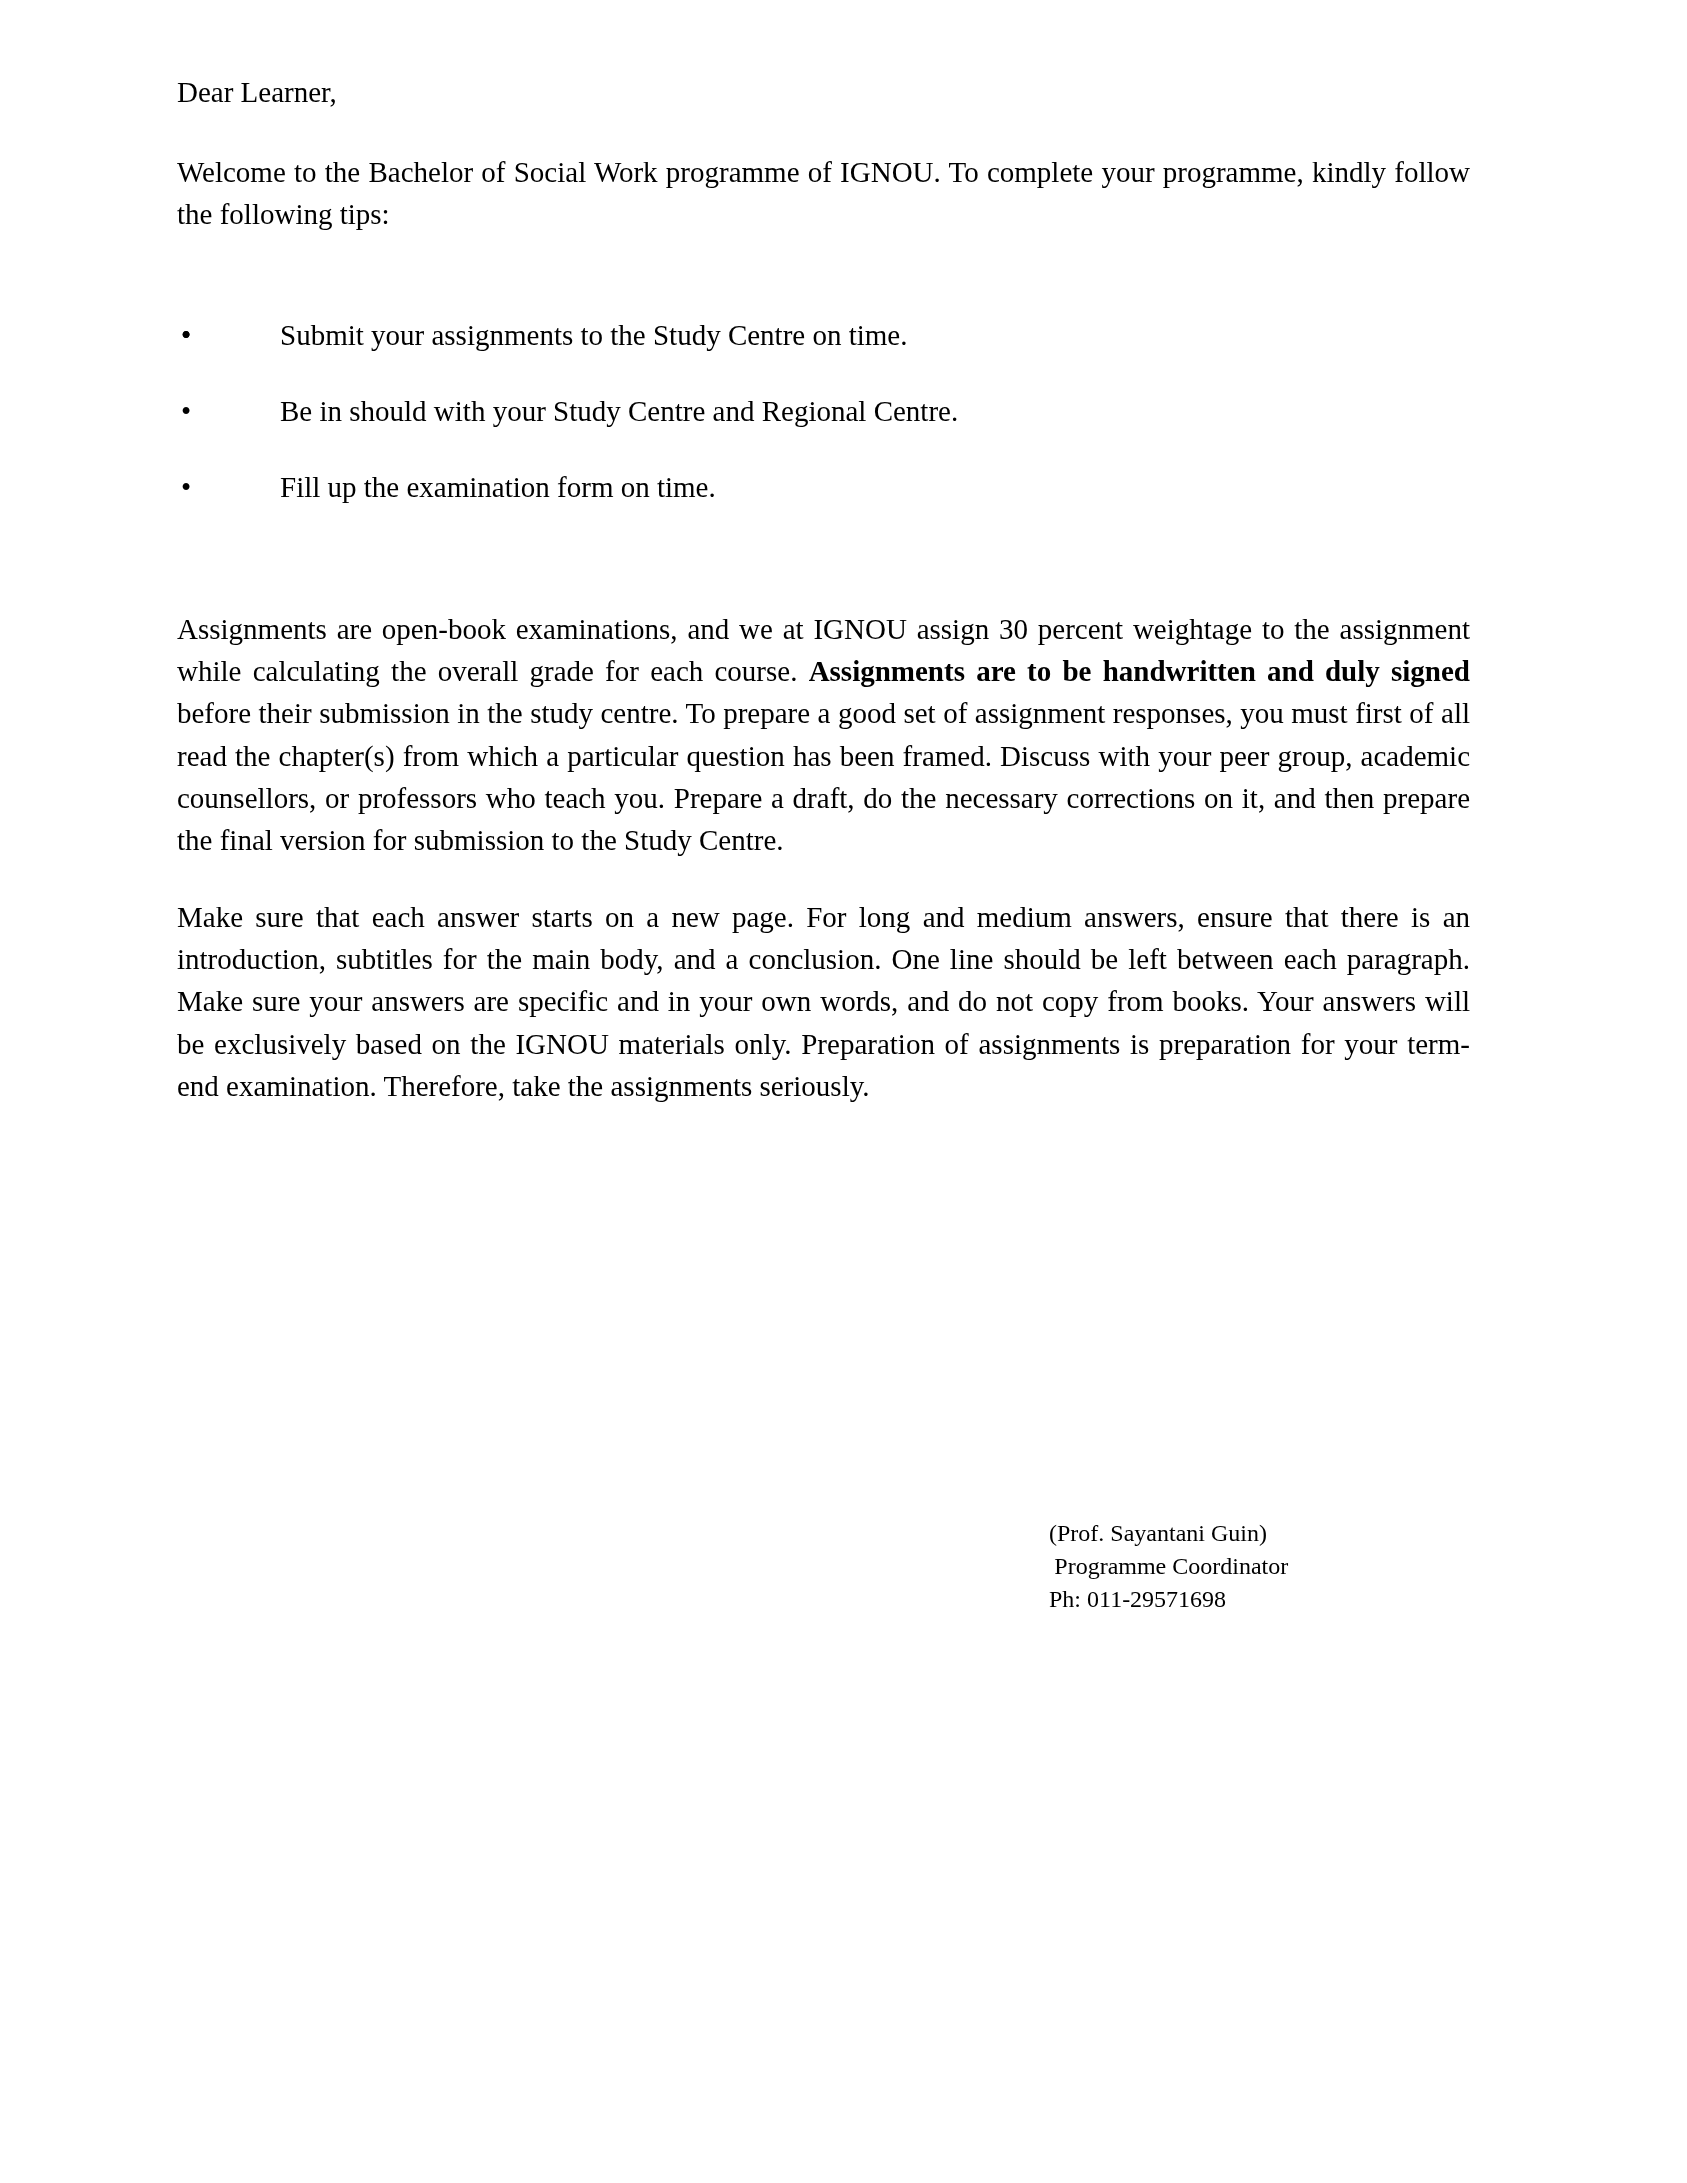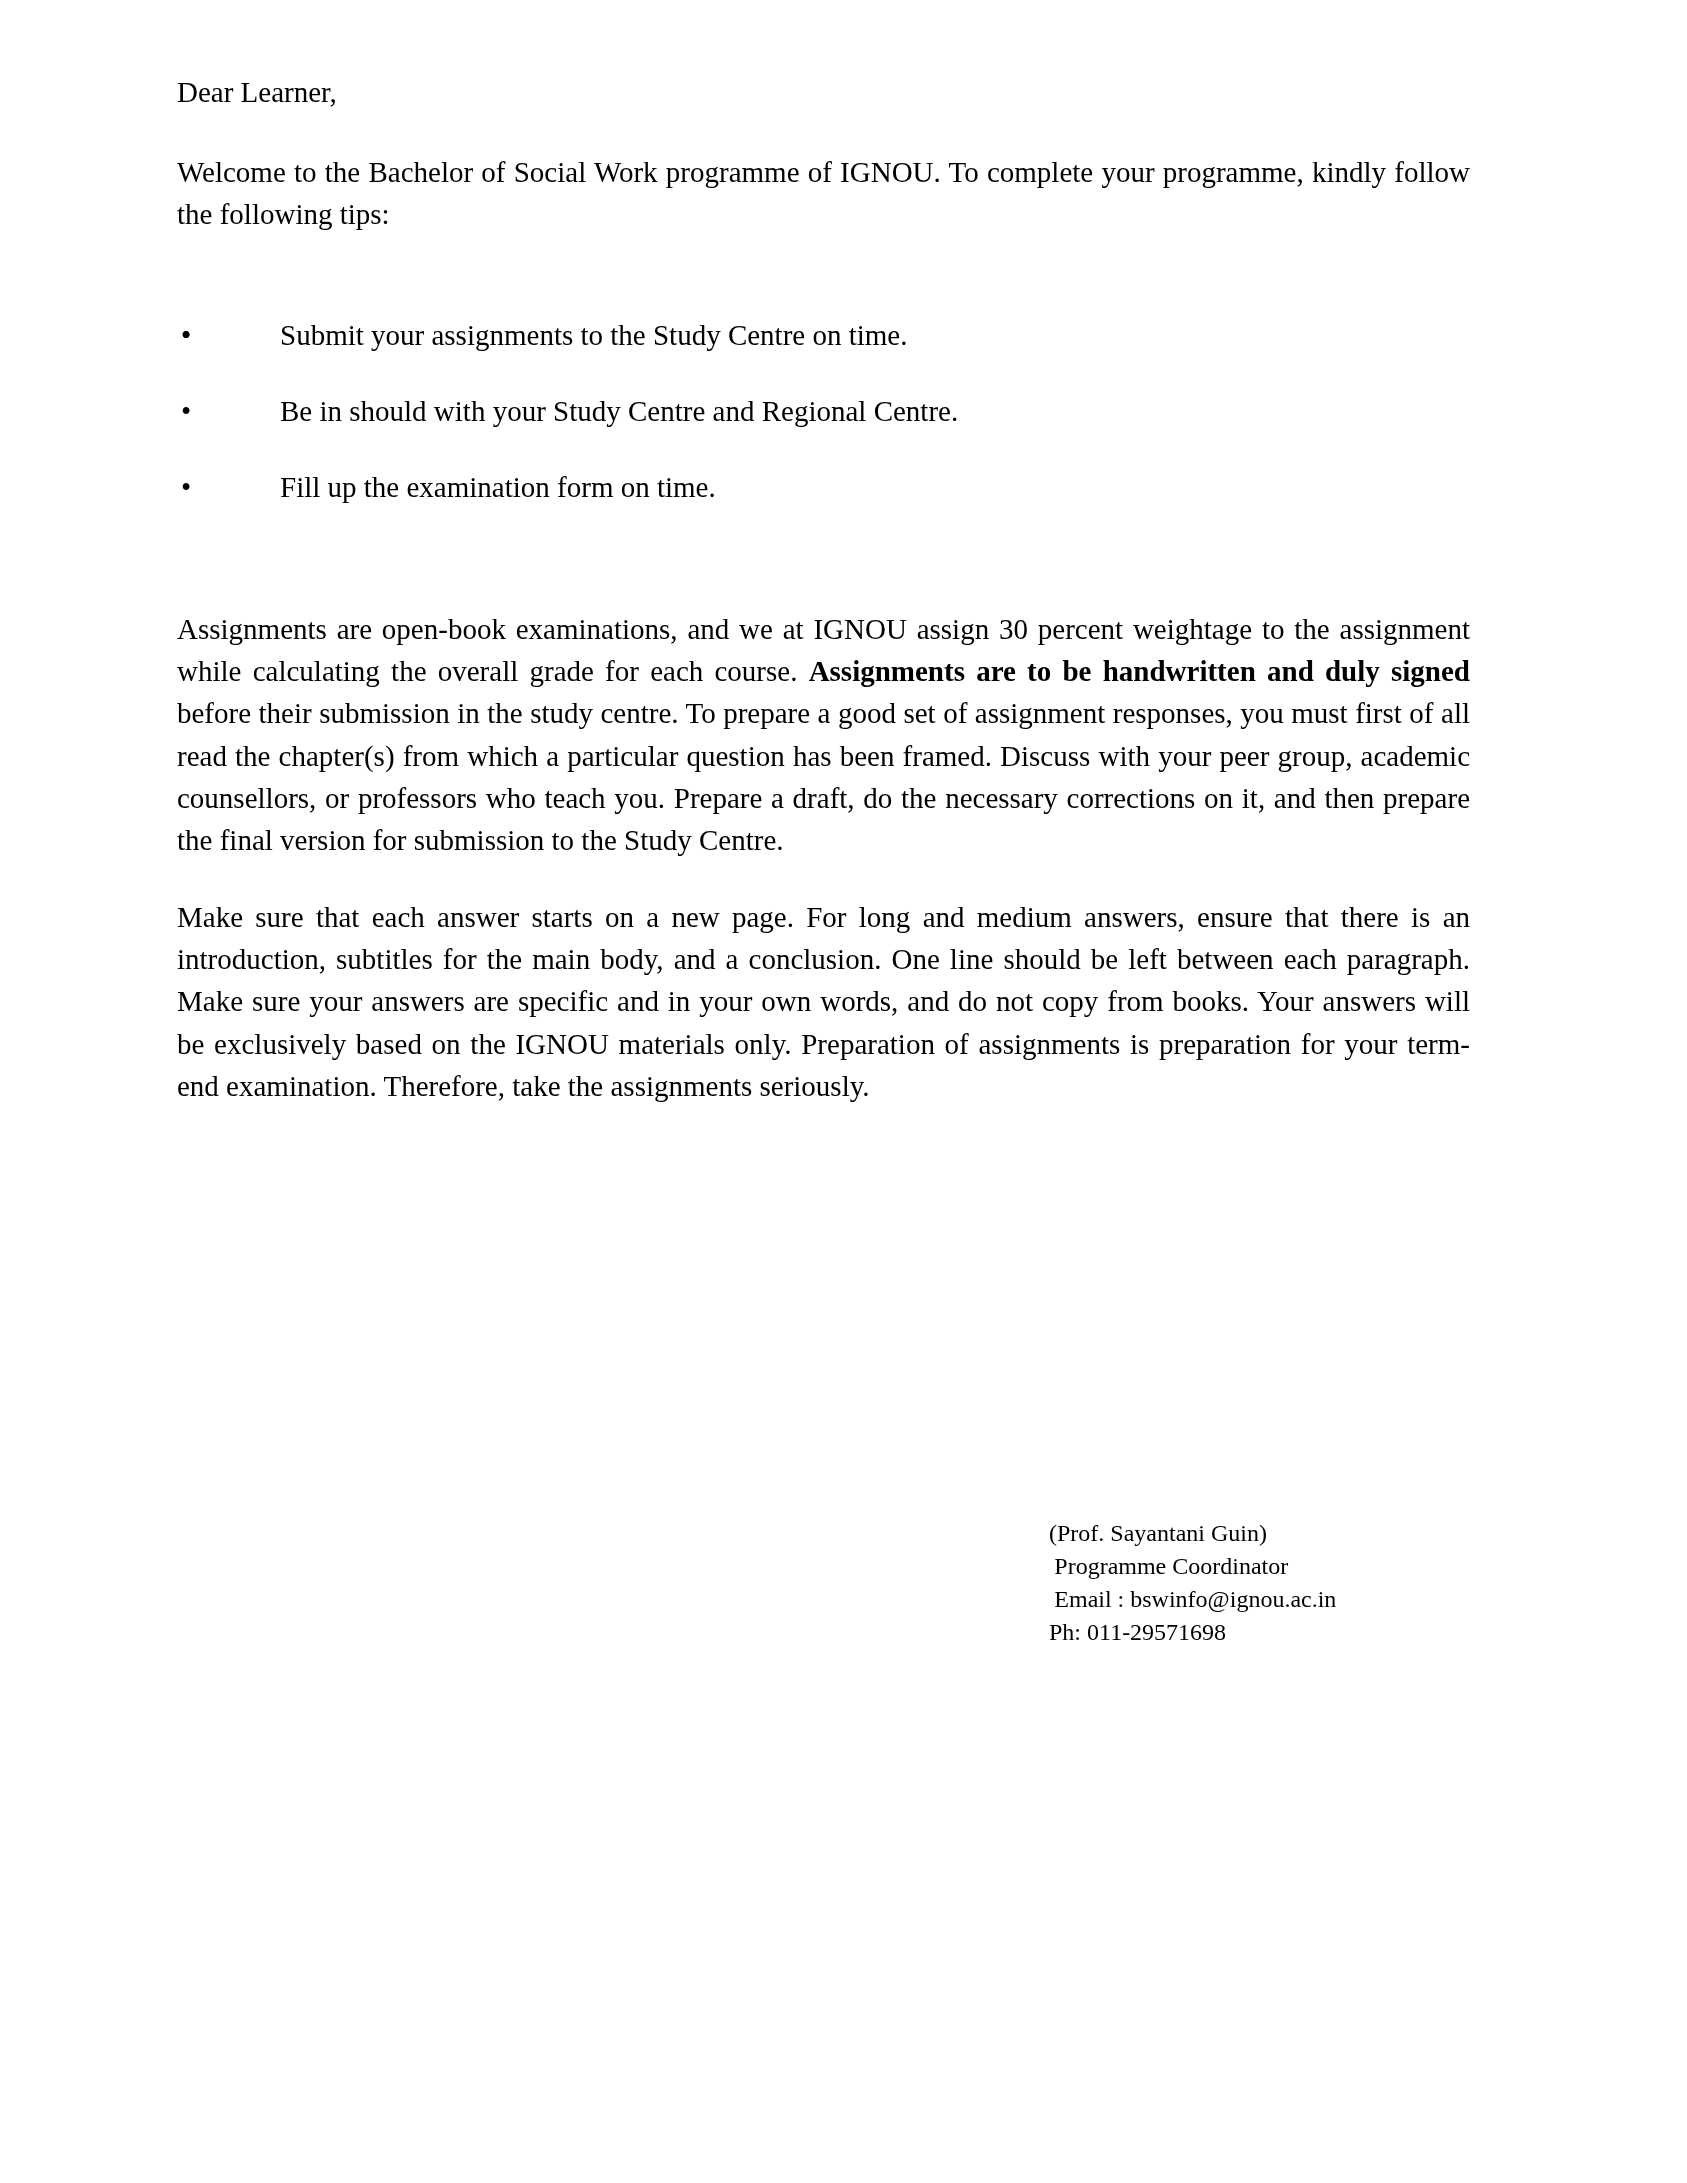--- a/index.html
+++ b/index.html
@@ -136,17 +136,16 @@
 
     <div class="gap-sm"></div>
 
     <p class="para">Make sure that each answer starts on a new page. For long and medium answers, ensure that there is an introduction, subtitles for the main body, and a conclusion. One line should be left between each paragraph. Make sure your answers are specific and in your own words, and do not copy from books. Your answers will be exclusively based on the IGNOU materials only. Preparation of assignments is preparation for your term-end examination. Therefore, take the assignments seriously.</p>
 
   </div>
 
   <div class="signature">
     <span class="sig-line">(Prof. Sayantani Guin)</span>
     <span class="sig-line indent">Programme Coordinator</span>
-    <span class="sig-line indent">Email : bswinfo@ignou.ac.in</span>
     <span class="sig-line">Ph: 011-29571698</span>
   </div>
 </div>
 
 
 </body></html>

